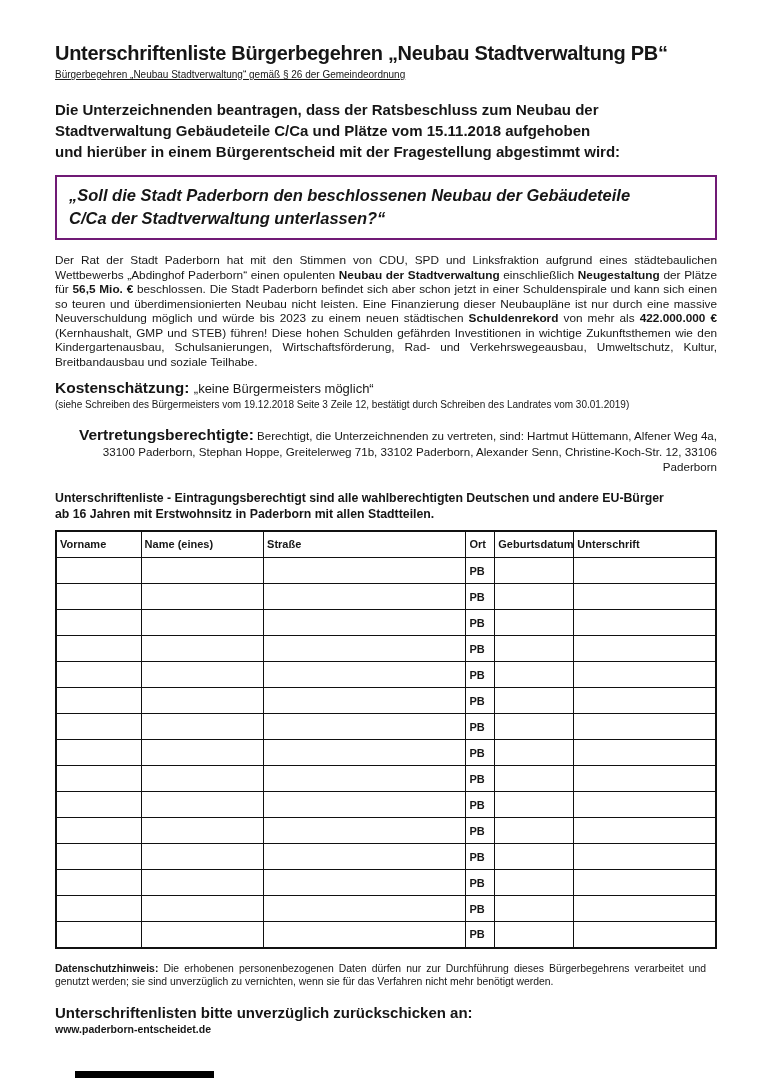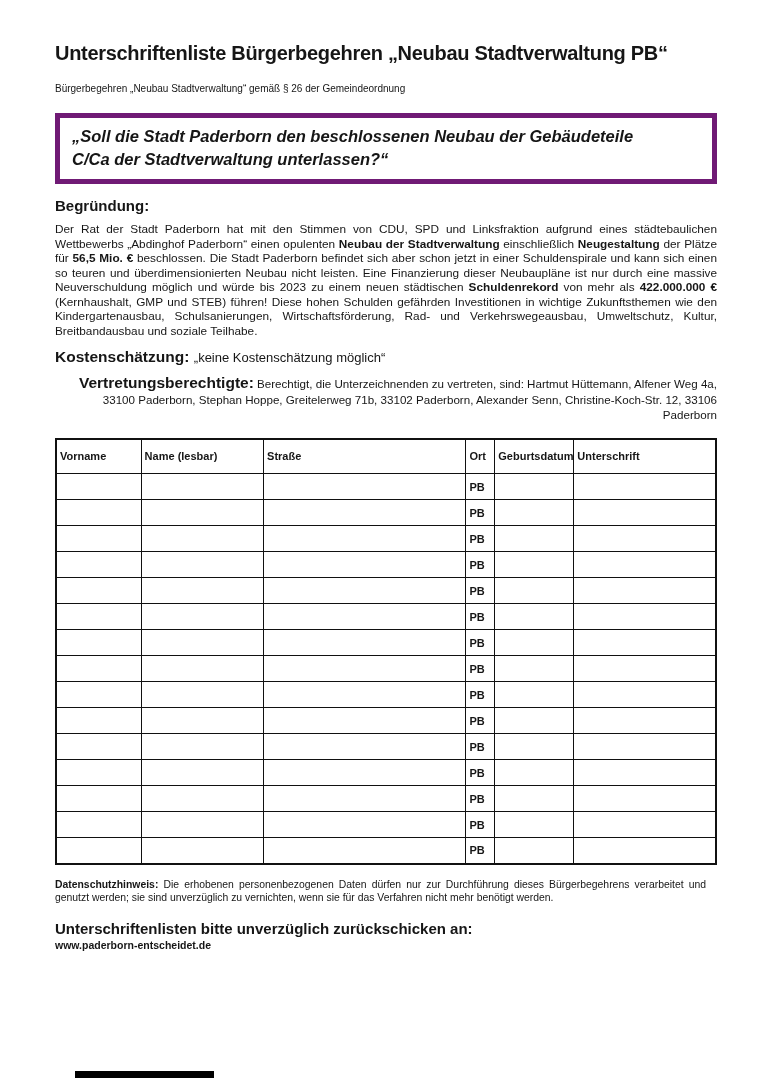--- a/index.html
+++ b/index.html
@@ -14,27 +14,27 @@
   .page {
     position:absolute; inset:0;
     padding:42px 46px 0 55px;
     box-sizing:border-box;
   }
   .b { font-weight:bold; }
   .title {
     font-size:20px; font-weight:bold; letter-spacing:-0.3px;
     margin:0 0 3px 0; white-space:nowrap;
   }
-  .subtitle { font-size:10px; margin:18px 0 19px 0; }
+  .subtitle { font-size:10px; margin:4px 0 19px 0;text-decoration:underline; }
   .intro {
     font-size:15px; font-weight:bold; line-height:21px;
     margin:0 0 13px 0;
   }
   .qbox {
-    border:5px solid #701a75;
+    border:2px solid #701a75;
     padding:7px 12px 8px 12px;
     margin:0 0 13px 0;
   }
   .qtext {
     font-size:16.5px; font-weight:bold; font-style:italic;
     line-height:23px; margin:0;
   }
   .h2 { font-size:15px; font-weight:bold; margin:0 0 2px 0; }
   .justify-body {
     font-size:11.8px; line-height:14.5px; text-align:justify;
@@ -50,21 +50,21 @@
   table.sig {
     width:662px; border-collapse:collapse; table-layout:fixed;
     border:2px solid #111;
     margin:0 0 13px 0;
   }
   table.sig th, table.sig td {
     border:1px solid #111;
     font-size:11px; text-align:left; vertical-align:middle;
     padding:1px 3px; overflow:hidden;
   }
-  table.sig thead tr { height:35px; }
+  table.sig thead tr { height:27px; }
   table.sig tbody tr { height:26px;margin-left:30px; }
   table.sig th { font-weight:bold; }
   table.sig td { font-weight:bold; }
   .datenschutz { font-size:10.4px; line-height:13.5px; text-align:justify; margin:0 11px 15px 0; }
   .return-note { font-size:15px; font-weight:bold; margin:0 0 2px 0; }
   .return-address {
     font-size:16px; font-weight:bold; letter-spacing:-0.2px;
     text-decoration:underline; margin:0 0 20px 0; white-space:nowrap;
   }
   .website { font-size:10.5px; font-weight:bold; margin:0; }
@@ -74,38 +74,40 @@
   }
 </style>
 </head>
 <body>
 
 <div class="page">
 
   <h1 class="title">Unterschriftenliste Bürgerbegehren „Neubau Stadtverwaltung PB“</h1>
   <p class="subtitle">Bürgerbegehren „Neubau Stadtverwaltung“ gemäß § 26 der Gemeindeordnung</p>
 
+  <p class="intro">Die Unterzeichnenden beantragen, dass der Ratsbeschluss zum Neubau der<br>Stadtverwaltung Gebäudeteile C/Ca und Plätze vom 15.11.2018 aufgehoben<br>und hierüber in einem Bürgerentscheid mit der Fragestellung abgestimmt wird:</p>
 
   <div class="qbox">
     <p class="qtext">„Soll die Stadt Paderborn den beschlossenen Neubau der Gebäudeteile<br>C/Ca der Stadtverwaltung unterlassen?“</p>
   </div>
 
-  <h2 class="h2">Begründung:</h2>
   <p class="justify-body"><span>Der Rat der Stadt Paderborn hat mit den Stimmen von CDU, SPD und Linksfraktion aufgrund eines städtebaulichen Wettbewerbs „Abdinghof Paderborn“ einen opulenten </span><span style="font-weight: bold;">Neubau der Stadtverwaltung</span><span> einschließlich </span><span style="font-weight: bold;">Neugestaltung</span><span> der Plätze für </span><span style="font-weight: bold;">56,5 Mio. €</span><span> beschlossen. Die Stadt Paderborn befindet sich aber schon jetzt in einer Schuldenspirale und kann sich einen so teuren und überdimensionierten Neubau nicht leisten. Eine Finanzierung dieser Neubaupläne ist nur durch eine massive Neuverschuldung möglich und würde bis 2023 zu einem neuen städtischen </span><span style="font-weight: bold;">Schuldenrekord</span><span> von mehr als </span><span style="font-weight: bold;">422.000.000 €</span><span> (Kernhaushalt, GMP und STEB) führen! Diese hohen Schulden gefährden Investitionen in wichtige Zukunftsthemen wie den Kindergartenausbau, Schulsanierungen, Wirtschaftsförderung, Rad- und Verkehrswegeausbau, Umweltschutz, Kultur, Breitbandausbau und soziale Teilhabe.</span></p>
 
-  <p class="kosten-line"><span class="head">Kostenschätzung:</span> <span class="val">„keine Kostenschätzung möglich“</span></p>
+  <p class="kosten-line"><span class="head">Kostenschätzung:</span> <span class="val">„keine Bürgermeisters möglich“</span></p>
+  <p class="note">(siehe Schreiben des Bürgermeisters vom 19.12.2018 Seite 3 Zeile 12, bestätigt durch Schreiben des Landrates vom 30.01.2019)</p>
 
   <p class="vertretung"><span class="head">Vertretungsberechtigte:</span> <span>Berechtigt, die Unterzeichnenden zu vertreten, sind: Hartmut Hüttemann, Alfener Weg 4a, 33100 Paderborn, Stephan Hoppe, Greitelerweg 71b, 33102 Paderborn, Alexander Senn, Christine-Koch-Str. 12, 33106 Paderborn</span></p>
 
+  <p class="sig-intro">Unterschriftenliste - Eintragungsberechtigt sind alle wahlberechtigten Deutschen und andere EU-Bürger<br>ab 16 Jahren mit Erstwohnsitz in Paderborn mit allen Stadtteilen.</p>
 
   <table class="sig">
     <thead>
         <tr>
           <th style="width: 12.6%;">Vorname</th>
-          <th style="width: 18.7%;">Name (lesbar)</th>
+          <th style="width: 18.7%;">Name (eines)</th>
           <th style="width: 31.6%;">Straße</th>
           <th style="width: 3.6%;">Ort</th>
           <th style="width: 11.7%;">Geburtsdatum</th>
           <th style="width: 21.8%;">Unterschrift</th>
         </tr>
       </thead>
     <tbody>
         <tr>
           <td></td>
           <td></td>

